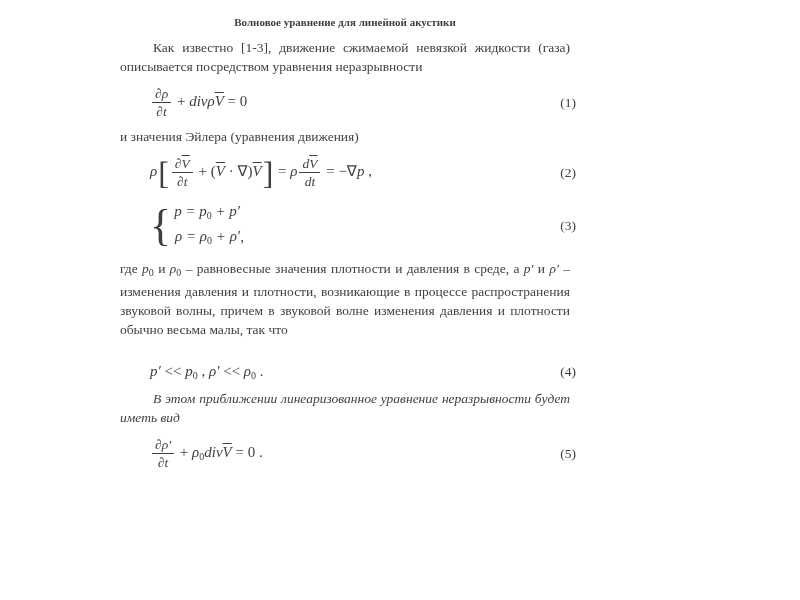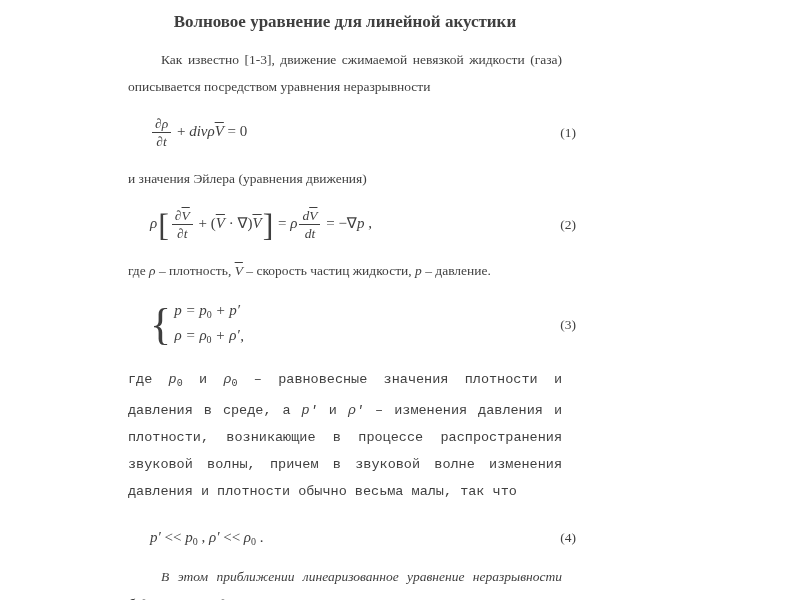--- a/index.html
+++ b/index.html
@@ -20,35 +20,35 @@
   }
   .doc {
     position: absolute;
     left: 112px;
     top: 14px;
     width: 466px;
   }
   .title {
     text-align: center;
     font-weight: bold;
-    font-size: 17px;
+    font-size: 11px;
     line-height: 16px;
   }
   p.body {
-    margin: 16px;
+    margin: 8px;
     font-size: 13.5px;
-    line-height: 27px;
+    line-height: 19px;
     text-align: justify;
   }
   .indent { text-indent: 33px; }
   .mt-p1 { margin-top: 22px; }
   .mt-p2 { margin-top: 16px; }
   .mt-w  { margin-top: 14px; }
   .mt-p3 { margin-top: 3px; }
-  .mt-p4 { margin-top: 16px; line-height: 24px; font-family: Liberation Mono, monospace; }
+  .mt-p4 { margin-top: 16px; line-height: 24px; }
   .mt-p5 { margin-top: 16px; font-style: italic; }
 
   .eqrow {
     display: flex;
     justify-content: space-between;
     align-items: center;
     font-size: 15px;
   }
   .eq1 { margin-top: 10px; }
   .eq2 { margin-top: 10px; }
@@ -98,21 +98,21 @@
     font-weight: 300;
     line-height: 0;
     vertical-align: middle;
     margin-right: 3px;
   }
   .syslines {
     display: inline-flex;
     flex-direction: column;
     vertical-align: middle;
     line-height: 21px;
-    text-align: center;
+    text-align: right;
   }
   .syscomma {
     position: relative;
     top: 13px;
   }
 </style>
 </head>
 <body>
 
 <div class="canvas">
@@ -136,21 +136,20 @@
       <span class="eqbody"><span class="mi">ρ</span><span class="bigbr">[</span><span class="frac mi">
             <span class="num"><span>∂</span><span class="ol">V</span></span>
             <span class="den">∂t</span>
           </span><span> + (</span><span class="mi ol">V</span><span> · ∇</span><span>)</span><span class="mi ol">V</span><span class="bigbr">]</span><span> = </span><span class="mi">ρ</span><span class="frac mi">
             <span class="num"><span>d</span><span class="ol">V</span></span>
             <span class="den">dt</span>
           </span><span> = −∇</span><span class="mi">p</span><span> ,</span></span>
       <span class="eqnum">(2)</span>
     </div>
 
-    <p class="body mt-w"><span>где </span><span class="mi">ρ</span><span> – плотность, </span><span class="mi ol">V</span><span> – скорость частиц жидкости, </span><span class="mi">p</span><span> – давление.</span></p>
 
 
     <div class="eqrow eq3">
       <span class="eqbody"><span class="brace">{</span><span class="syslines">
             <span class="mi"><span>p = p</span><sub class="s0">0</sub><span> + p′</span></span>
             <span class="mi"><span>ρ = ρ</span><sub class="s0">0</sub><span> + ρ′</span></span>
           </span><span class="syscomma">,</span></span>
       <span class="eqnum">(3)</span>
     </div>
 

